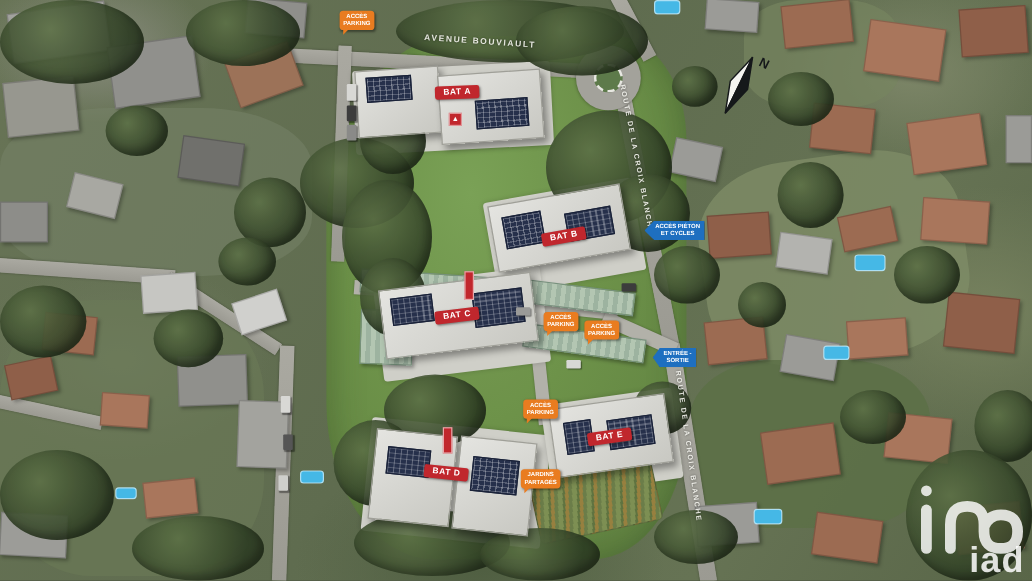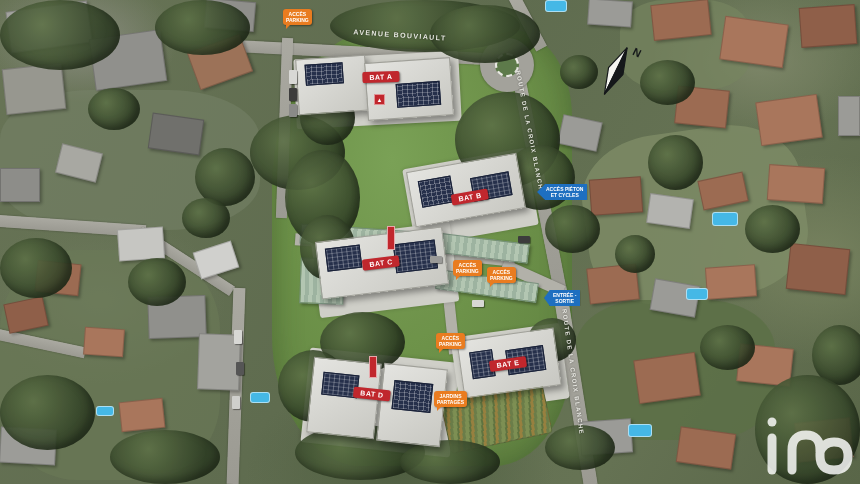--- a/index.html
+++ b/index.html
@@ -285,14 +285,15 @@
   </div>
 
   <div class="iad-logo">
     <svg width="96" height="68" viewBox="0 0 96 68" style="opacity:.82;">
       <g fill="none" stroke="#ffffff" stroke-width="9" stroke-linecap="round">
         <circle cx="14" cy="14" r="4.5" fill="#ffffff" stroke="none"></circle>
         <path d="M14 30 L14 62"></path>
         <path d="M34 62 L34 42 Q34 27 48 27 Q62 27 62 42 L62 48 Q62 62 76 62 Q90 62 90 48 Q90 34 76 34 Q66 34 62 44"></path>
       </g>
     </svg>
+    <div class="brand">iad</div>
   </div>
 </div>
 
 </body></html>

